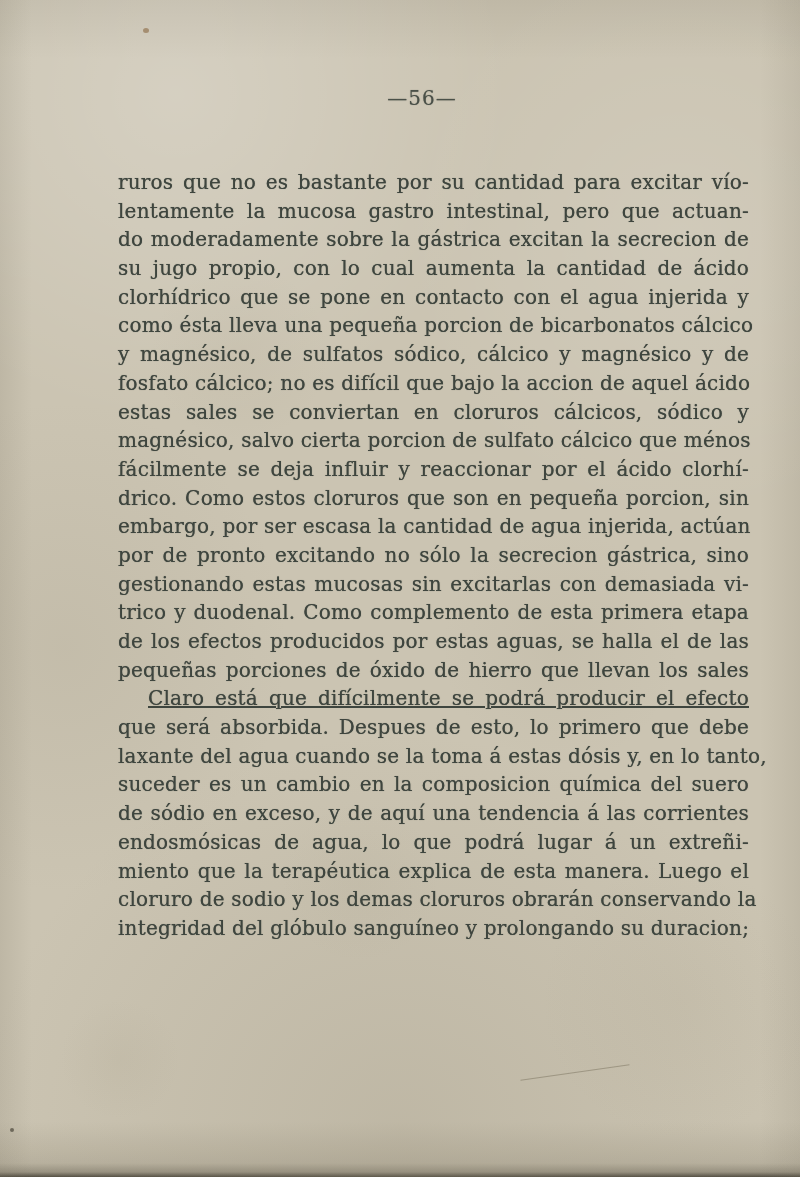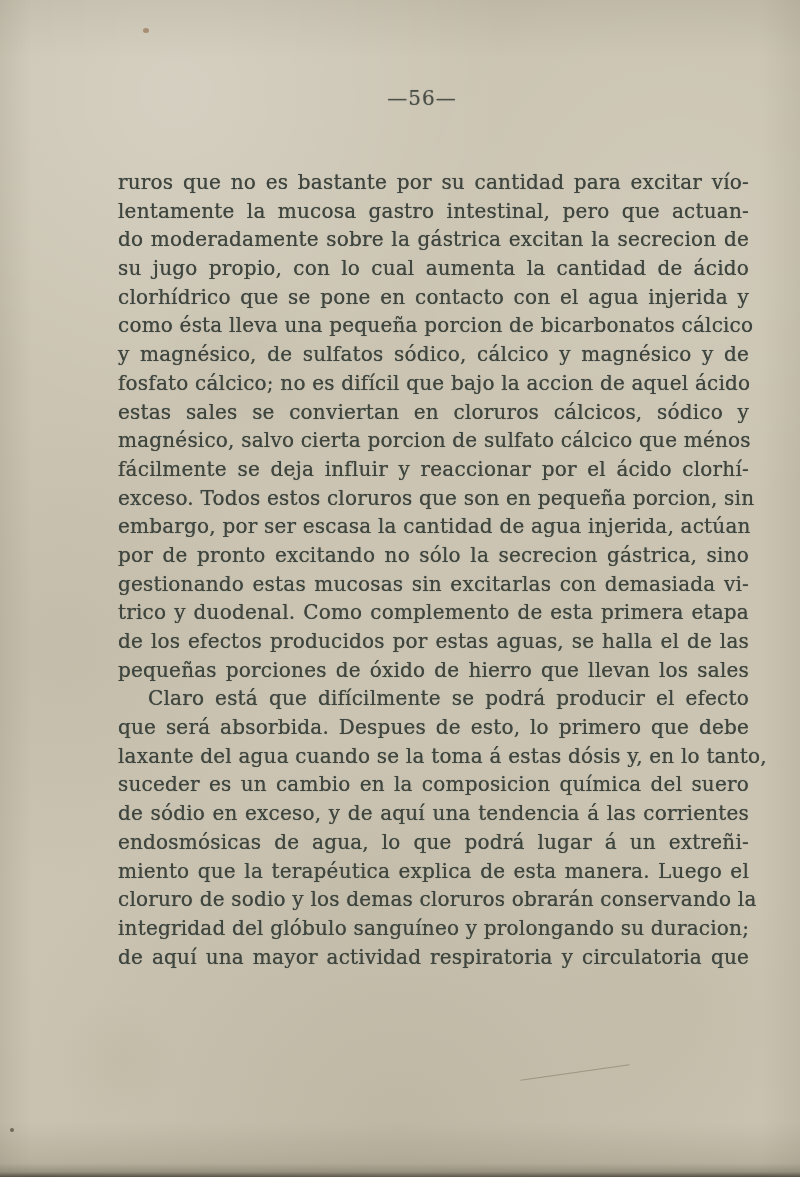--- a/index.html
+++ b/index.html
@@ -84,20 +84,21 @@
     text-align: justify;
     text-align-last: justify;
     text-justify: inter-word;
     overflow: visible;
   }
   .line.para-end {
     text-align-last: left;
   }
   .line.indent {
     padding-left: 30px;
+    text-decoration: underline;
   }
 </style>
 </head>
 <body>
 
 <div class="scan-page">
   <div class="mottle"></div>
   <div class="fleck fleck-a"></div>
   <div class="fleck fleck-b"></div>
   <div class="fleck fleck-c"></div>
@@ -110,31 +111,30 @@
     <div class="line">lentamente la mucosa gastro intestinal, pero que actuan-</div>
     <div class="line">do moderadamente sobre la gástrica excitan la secrecion de</div>
     <div class="line">su jugo propio, con lo cual aumenta la cantidad de ácido</div>
     <div class="line">clorhídrico que se pone en contacto con el agua injerida y</div>
     <div class="line">como ésta lleva una pequeña porcion de bicarbonatos cálcico</div>
     <div class="line">y magnésico, de sulfatos sódico, cálcico y magnésico y de</div>
     <div class="line">fosfato cálcico; no es difícil que bajo la accion de aquel ácido</div>
     <div class="line">estas sales se conviertan en cloruros cálcicos, sódico y</div>
     <div class="line">magnésico, salvo cierta porcion de sulfato cálcico que ménos</div>
     <div class="line">fácilmente se deja influir y reaccionar por el ácido clorhí-</div>
-    <div class="line">exceso. Todos estos cloruros que son en pequeña porcion, sin</div>
+    <div class="line">drico. Como estos cloruros que son en pequeña porcion, sin</div>
     <div class="line">embargo, por ser escasa la cantidad de agua injerida, actúan</div>
     <div class="line">por de pronto excitando no sólo la secrecion gástrica, sino</div>
     <div class="line">gestionando estas mucosas sin excitarlas con demasiada vi-</div>
     <div class="line">trico y duodenal. Como complemento de esta primera etapa</div>
     <div class="line">de los efectos producidos por estas aguas, se halla el de las</div>
     <div class="line">pequeñas porciones de óxido de hierro que llevan los sales</div>
     <div class="line indent">Claro está que difícilmente se podrá producir el efecto</div>
     <div class="line">que será absorbida. Despues de esto, lo primero que debe</div>
     <div class="line">laxante del agua cuando se la toma á estas dósis y, en lo tanto,</div>
     <div class="line">suceder es un cambio en la composicion química del suero</div>
     <div class="line">de sódio en exceso, y de aquí una tendencia á las corrientes</div>
     <div class="line">endosmósicas de agua, lo que podrá lugar á un extreñi-</div>
     <div class="line">miento que la terapéutica explica de esta manera. Luego el</div>
     <div class="line">cloruro de sodio y los demas cloruros obrarán conservando la</div>
     <div class="line">integridad del glóbulo sanguíneo y prolongando su duracion;</div>
-    <div class="line">de aquí una mayor actividad respiratoria y circulatoria que</div>
   </div>
 </div>
 
 </body></html>

